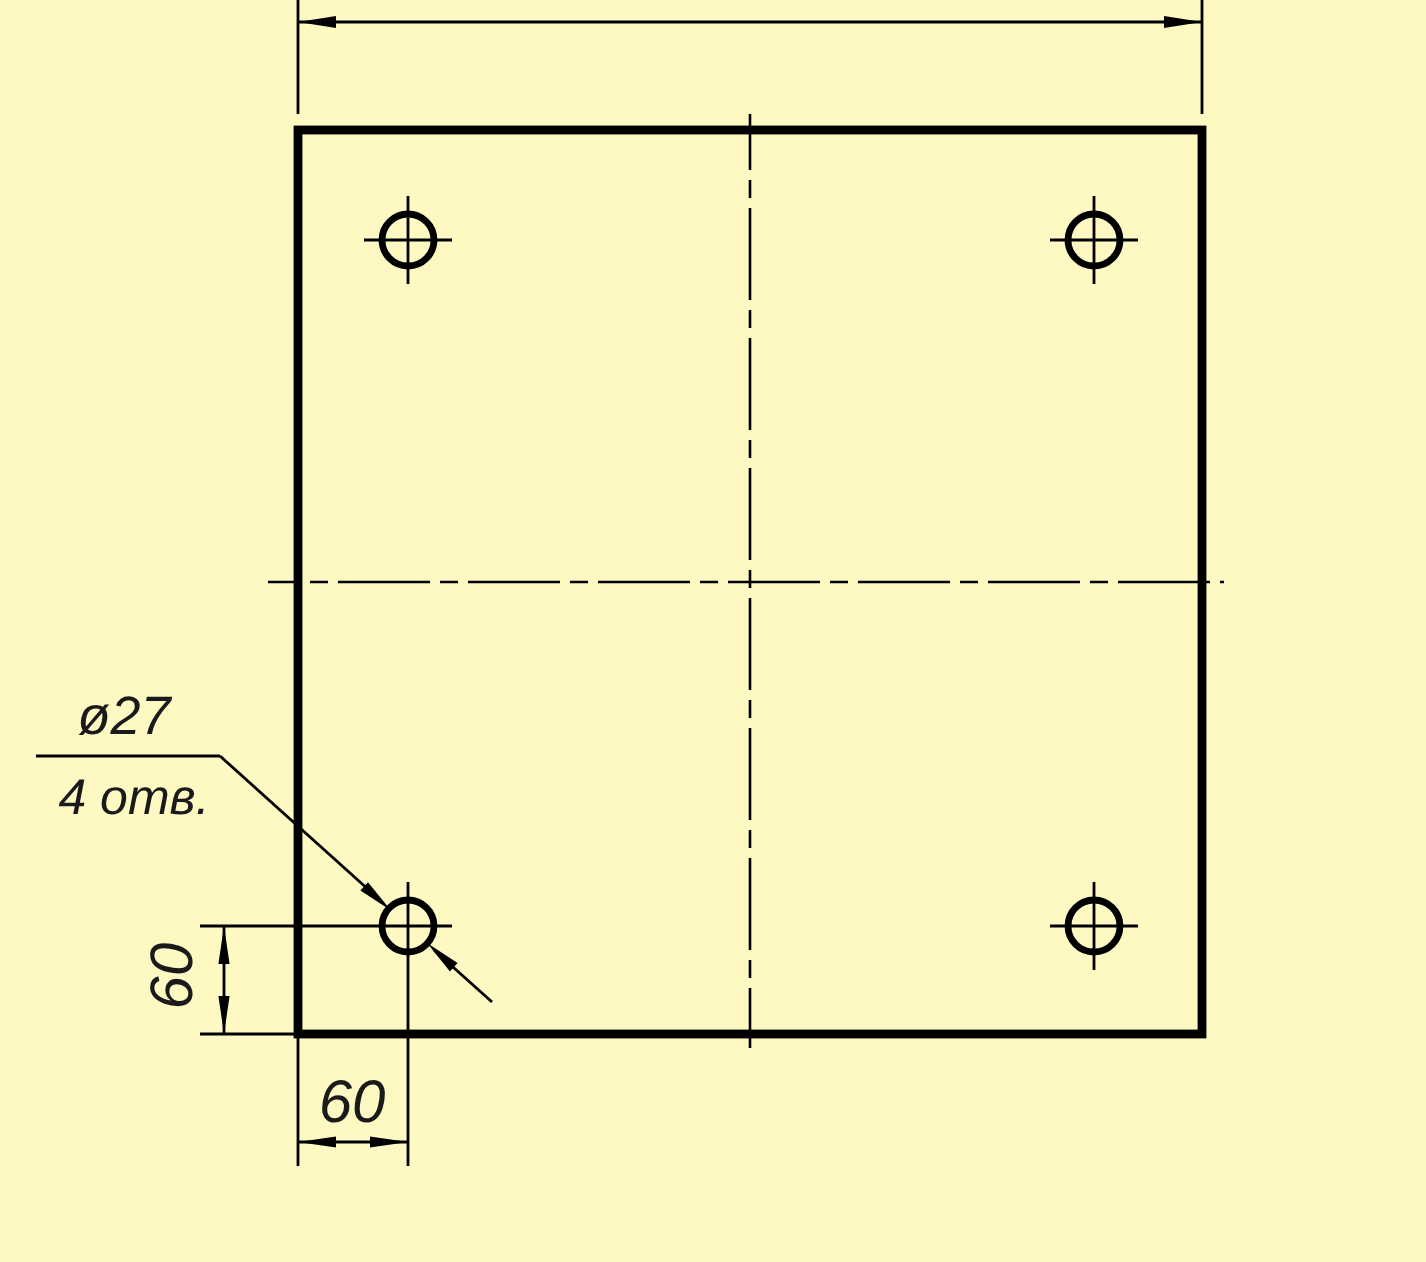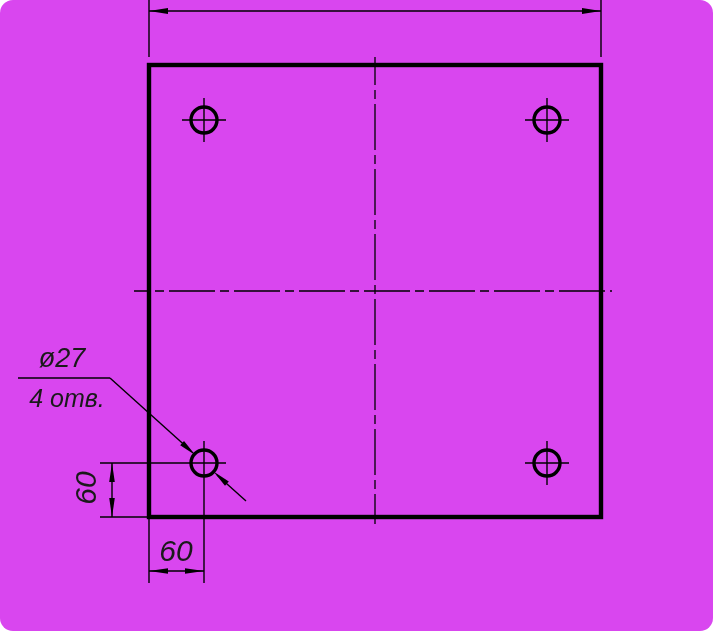--- a/index.html
+++ b/index.html
@@ -5,23 +5,22 @@
   html, body {
     margin: 0;
     padding: 0;
     background: #ffffff;
     font-family: "Liberation Sans", sans-serif;
   }
   .canvas {
     position: relative;
     width: 713px;
     height: 631px;
-    background: #d946ef;
+    background: #fef9c3;
     overflow: hidden;
-    border-radius: 13px;
   }
   svg { display: block; }
   .thick { stroke: #000000; stroke-width: 4.4; fill: none; stroke-linecap: square; }
   .hole  { stroke: #000000; stroke-width: 3.4; fill: none; }
   .thin  { stroke: #000000; stroke-width: 1.4; fill: none; stroke-linecap: butt; }
   .center{ stroke: #000000; stroke-width: 1.3; fill: none;
            stroke-dasharray: 46 5 9 5; }
   .arrow { fill: #000000; stroke: none; }
   .dim-text {
     fill: #1a1a1a;

